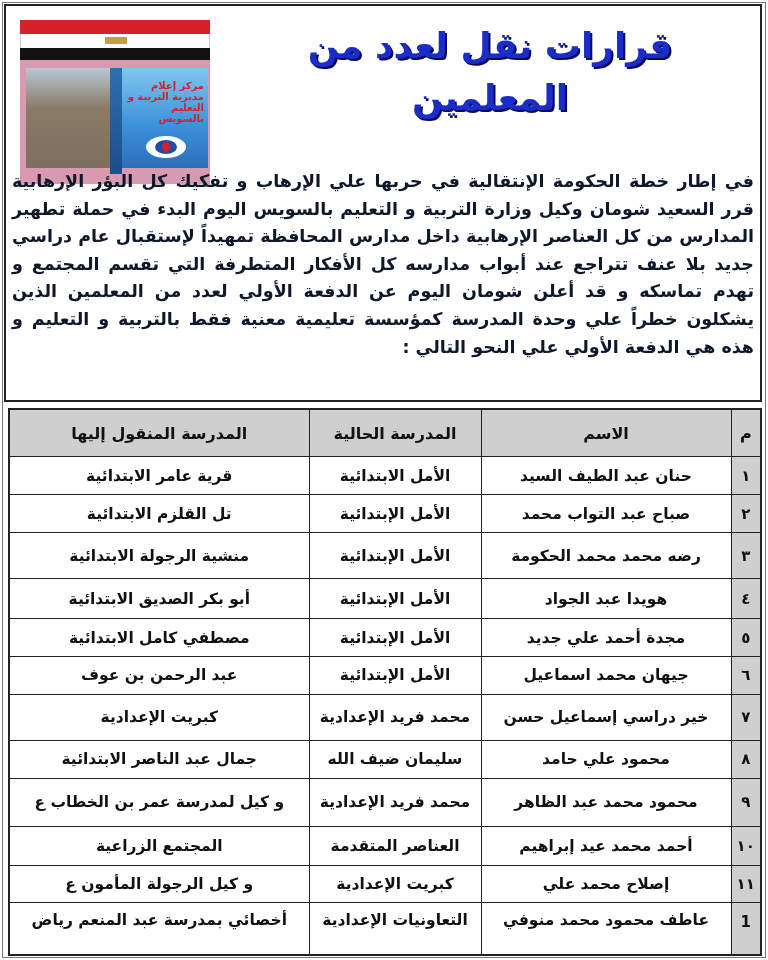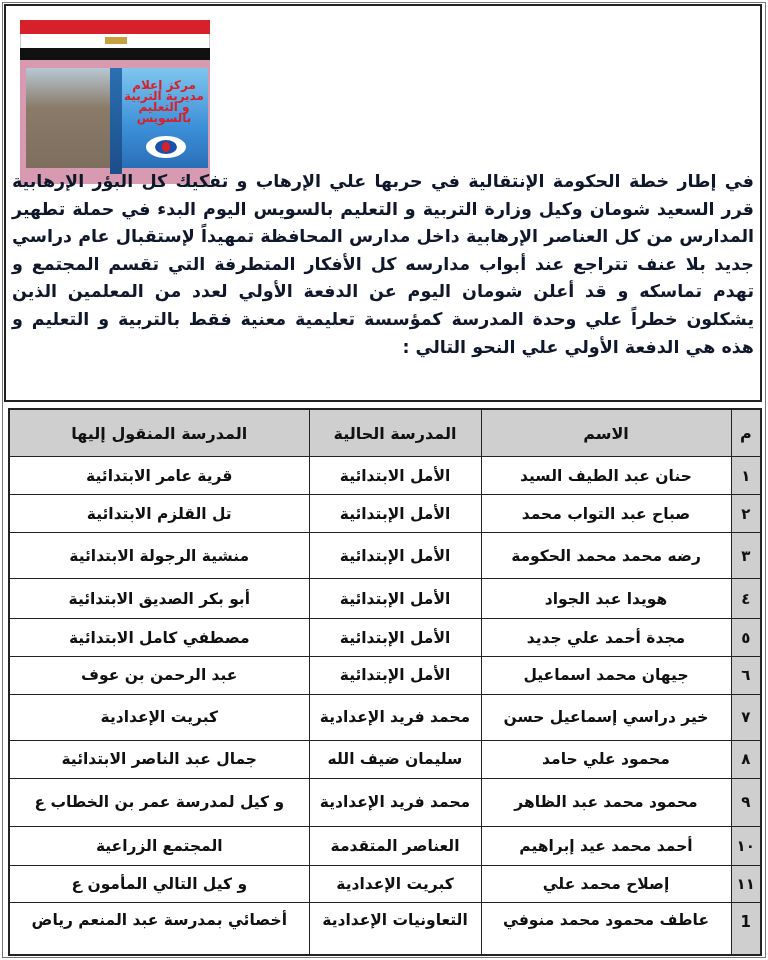--- a/index.html
+++ b/index.html
@@ -8,21 +8,21 @@
   .outer { position:absolute; left:2px; top:2px; width:764px; height:956px; border:1px solid #777; box-sizing:border-box; }
   .logo { position:absolute; left:12px; top:8px; width:196px; height:182px; }
   .flag-red { position:absolute; left:8px; top:20px; width:190px; height:14px; background:#d6202a; }
   .flag-white { position:absolute; left:8px; top:34px; width:190px; height:14px; background:#ffffff; border-left:1px solid #ccc; border-right:1px solid #ccc; box-sizing:border-box; }
   .flag-eagle { position:absolute; left:93px; top:37px; width:22px; height:7px; background:#c8a040; }
   .flag-black { position:absolute; left:8px; top:48px; width:190px; height:12px; background:#111; }
   .book { position:absolute; left:8px; top:60px; width:190px; height:124px; background:#d89ab0; }
   .book-left { position:absolute; left:8px; top:72px; width:84px; height:100px; background:linear-gradient(180deg,#b8c8d4 0%,#8a7a68 40%,#7e6e5e 100%); }
   .book-spine { position:absolute; left:92px; top:72px; width:12px; height:106px; background:linear-gradient(180deg,#2c6fb0,#1b4e8a); }
   .book-right { position:absolute; left:104px; top:72px; width:86px; height:100px; background:linear-gradient(180deg,#7fc6ee 0%,#3b8fd8 60%,#2a6fb8 100%); }
-  .book-text { position:absolute; left:108px; top:82px; width:80px; text-align:center; font-size:12px; line-height:11px; color:#d8202a; font-weight:bold; direction:rtl; font-family:"DejaVu Sans", sans-serif; }
+  .book-text { position:absolute; left:108px; top:82px; width:80px; font-size:10px; line-height:11px; color:#d8202a; font-weight:bold; direction:rtl; font-family:"DejaVu Sans", sans-serif; }
   .gear { position:absolute; left:126px; top:134px; width:40px; height:22px; border-radius:50%; background:#fff; border:3px dashed #fff; box-sizing:border-box; }
   .gear-inner { position:absolute; left:135px; top:138px; width:22px; height:14px; border-radius:50%; background:#1d4fa8; }
   .gear-dot { position:absolute; left:142px; top:140px; width:8px; height:10px; border-radius:50%; background:#d8202a; }
   .title { position:absolute; left:230px; top:20px; width:520px; text-align:center; direction:rtl; font-family:"DejaVu Sans", sans-serif; font-weight:bold; color:#1a2dc8; text-shadow:2px 2px 0 #0a0a5a; line-height:52px; }
   .title .l1 { font-size:36px; display:block; }
   .title .l2 { font-size:38px; display:block; }
   .intro { position:absolute; left:12px; top:168px; width:742px; direction:rtl; text-align:justify; font-family:"DejaVu Sans", sans-serif; font-weight:bold; font-size:17.5px; line-height:27.6px; color:#0f172a; }
   table.list { position:absolute; left:8px; top:408px; width:754px; height:548px; border-collapse:collapse; direction:rtl; font-family:"DejaVu Sans", sans-serif; font-weight:bold; table-layout:fixed; border:2px solid #222; }
   table.list th, table.list td { border:1.5px solid #222; text-align:center; vertical-align:middle; padding:0 4px; font-size:15.5px; color:#111; overflow:hidden; white-space:nowrap; }
   table.list th { background:#cfcfcf; height:46px; font-size:16px; }
@@ -58,20 +58,21 @@
     <div>بالسويس</div>
   </div>
 </div>
 <div>
   <div class="gear" style="left:146px;top:136px;"></div>
   <div class="gear-inner" style="left:155px;top:140px;"></div>
   <div class="gear-dot" style="left:162px;top:142px;"></div>
 </div>
 
 <div class="title">
+  <span class="l1">قرارات نقل لعدد من المعلمين</span>
 </div>
 
 <div class="intro">في إطار خطة الحكومة الإنتقالية في حربها علي الإرهاب و تفكيك كل البؤر الإرهابية قرر السعيد شومان وكيل وزارة التربية و التعليم بالسويس اليوم البدء في حملة تطهير المدارس من كل العناصر الإرهابية داخل مدارس المحافظة تمهيداً لإستقبال عام دراسي جديد بلا عنف تتراجع عند أبواب مدارسه كل الأفكار المتطرفة التي تقسم المجتمع و تهدم تماسكه و قد أعلن شومان اليوم عن الدفعة الأولي لعدد من المعلمين الذين يشكلون خطراً علي وحدة المدرسة كمؤسسة تعليمية معنية فقط بالتربية و التعليم و هذه هي الدفعة الأولي علي النحو التالي :</div>
 
 <table class="list">
   <colgroup>
     <col class="col-num">
       <col class="col-name">
       <col class="col-cur">
       <col class="col-new">
@@ -142,21 +143,21 @@
     <tr style="height:39px">
       <td class="num">١٠</td>
       <td class="name">أحمد محمد عيد إبراهيم</td>
       <td>العناصر المتقدمة</td>
       <td>المجتمع الزراعية</td>
     </tr>
     <tr style="height:37px">
       <td class="num">١١</td>
       <td class="name">إصلاح محمد علي</td>
       <td>كبريت الإعدادية</td>
-      <td>و كيل التالي المأمون  ع</td>
+      <td>و كيل الرجولة المأمون  ع</td>
     </tr>
     <tr style="height:52px">
       <td class="num" style="vertical-align:top;padding-top:10px">1</td>
       <td class="name" style="vertical-align:top;padding-top:8px">عاطف محمود محمد منوفي</td>
       <td style="vertical-align:top;padding-top:8px">التعاونيات الإعدادية</td>
       <td style="vertical-align:top;padding-top:8px">أخصائي بمدرسة عبد المنعم رياض</td>
     </tr>
   </tbody>
 </table>
 

